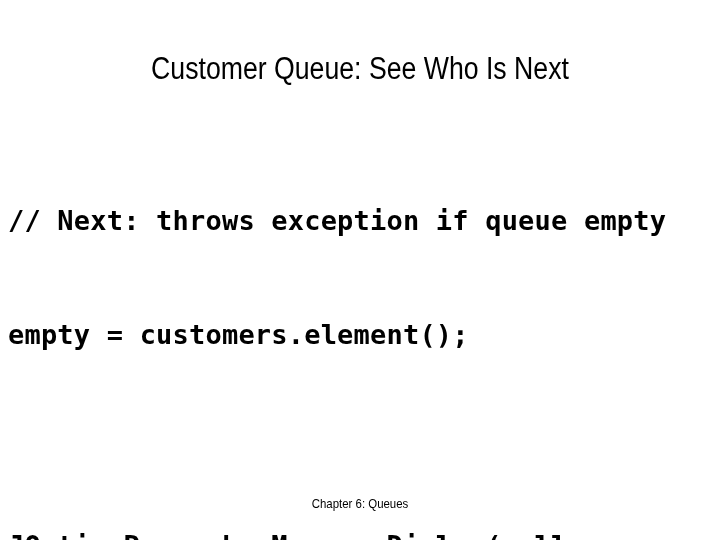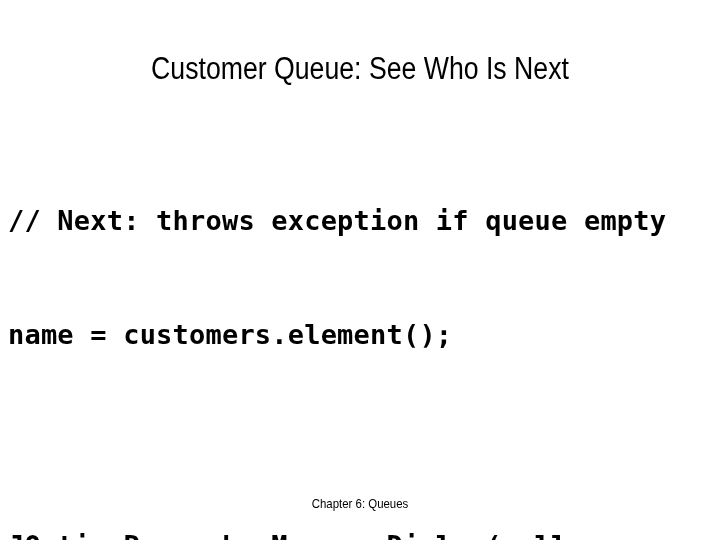--- a/index.html
+++ b/index.html
@@ -84,21 +84,21 @@
 </style>
 </head>
 <body>
 
 <div class="slide">
 
   <div class="slide-title">Customer Queue: See Who Is Next</div>
 
   <div class="code-block">
     <span class="code-line">// Next: throws exception if queue empty</span>
-    <span class="code-line">name = customers.element();</span>
+    <span class="code-line">empty = customers.element();</span>
     <span class="code-line blank"></span>
     <span class="code-line">JOptionPane.showMessageDialog(null,</span>
     
   </div>
 
   <div class="slide-footer">Chapter 6: Queues</div>
 
 </div>
 
 </body></html>

